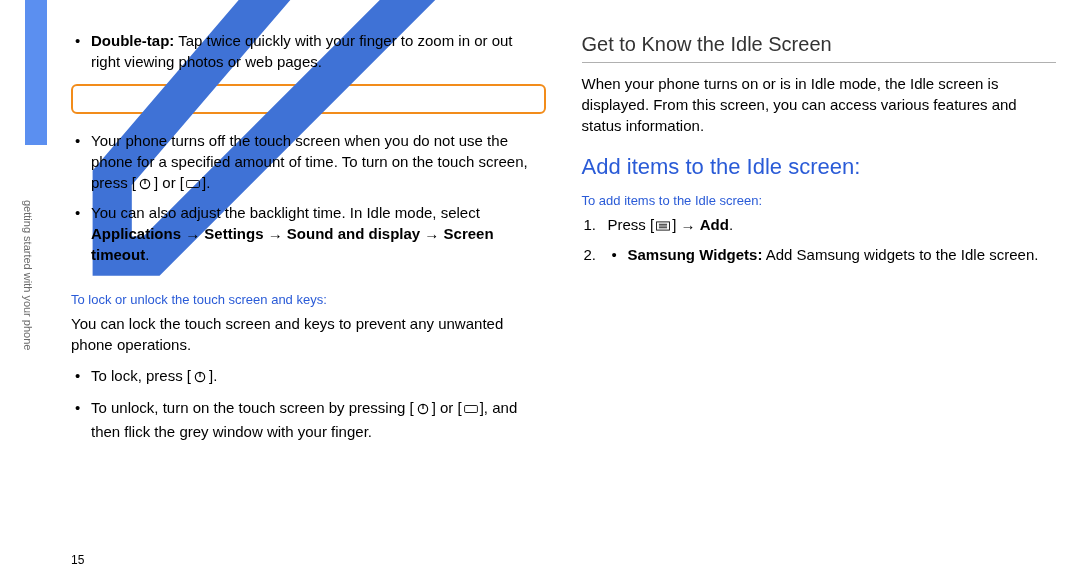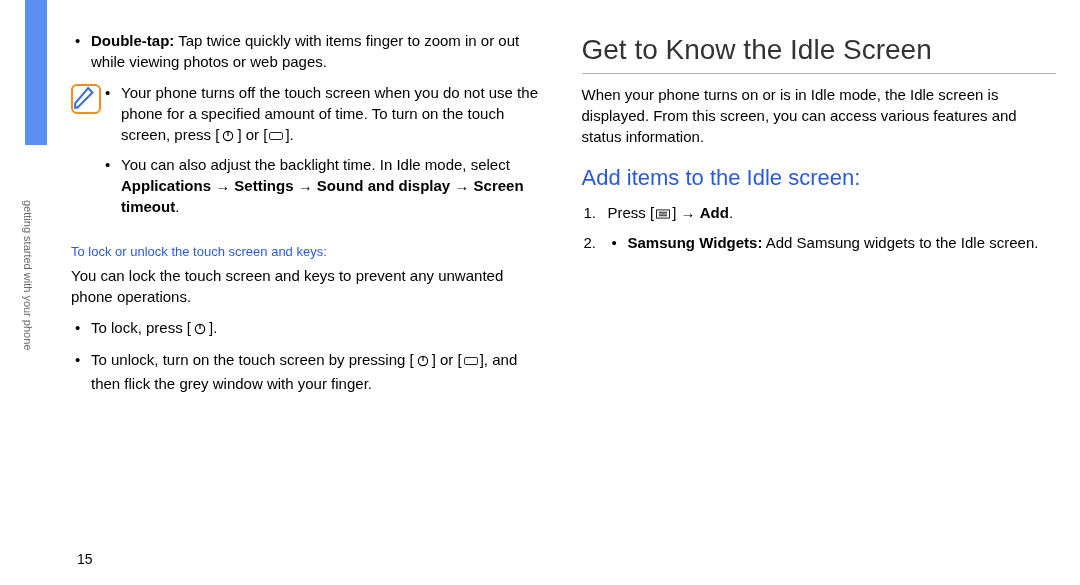--- a/index.html
+++ b/index.html
@@ -26,23 +26,23 @@
       left: 34px;
       top: 200px;
       transform: rotate(90deg);
       transform-origin: left top;
       font-size: 11px;
       color: #6a6a6a;
       white-space: nowrap;
     }
     .page-num {
       position: absolute;
-      left: 77px;
+      left: 71px;
       bottom: 18px;
-      font-size: 14px;
+      font-size: 12px;
       color: #000;
     }
     .content {
       position: absolute;
       left: 71px;
       top: 30px;
       right: 24px;
       bottom: 50px;
       column-count: 2;
       column-gap: 36px;
@@ -55,44 +55,45 @@
     ul.bullet > li { padding-left: 20px; position: relative; margin-bottom: 8px; }
     ul.bullet > li::before { content: "•"; position: absolute; left: 4px; top: 0; }
     ol.numbered { list-style: none; padding-left: 0; counter-reset: step; }
     ol.numbered > li { padding-left: 26px; position: relative; margin-bottom: 6px; counter-increment: step; }
     ol.numbered > li::before { content: counter(step) "."; position: absolute; left: 2px; top: 0; }
     ul.sub-bullet { list-style: none; padding-left: 0; margin-top: 6px; }
     ul.sub-bullet > li { padding-left: 20px; position: relative; margin-bottom: 6px; }
     ul.sub-bullet > li::before { content: "•"; position: absolute; left: 4px; top: 0; }
     .note-box {
       display: flex;
-      gap: 0;
+      gap: 16px;
       margin: 10px 0 21px 0;
       break-inside: avoid;
+      flex-direction: column;
     }
     .note-icon {
       flex: 0 0 30px;
       height: 30px;
       border: 2px solid #f28c1a;
       border-radius: 6px;
       color: #3f72d6;
       display: flex;
       align-items: center;
       justify-content: center;
       font-size: 22px;
       margin-top: 2px;
     }
     .note-content ul.bullet > li { margin-bottom: 6px; }
     .blue-sub {
       color: #2a5bd7;
       margin: 10px 0 6px 0;
       font-size: 13px;
     }
     .section-title {
-      font-size: 28px;
+      font-size: 20px;
       font-weight: 300;
       color: #333;
       border-bottom: 1px solid #b0b0b0;
       padding-bottom: 4px;
       margin-bottom: 10px;
     }
     .section-sub {
       font-size: 22px;
       color: #2a5bd7;
       margin: 16px 0 8px 0;
@@ -115,21 +116,21 @@
 
 <div class="blue-tab"></div>
 <div class="side-label">getting started with your phone</div>
 <div class="page-num">15</div>
 
 <div class="content">
 
   <div class="block">
     <ul class="bullet">
       <li>
-        <span class="bold">Double-tap:</span><span> Tap twice quickly with items finger to zoom in or out while viewing photos or web pages.</span>
+        <span class="bold">Double-tap:</span><span> Tap twice quickly with your finger to zoom in or out right viewing photos or web pages.</span>
       </li>
     </ul>
   </div>
 
   <div class="note-box block">
     <div class="note-icon">
       <svg viewBox="0 0 24 24">
           <path d="M4 20 L18 6 L14 2 L2 16 L2 20 Z" fill="none" stroke="#3f72d6" stroke-width="2"></path>
         </svg>
     </div>
@@ -171,20 +172,21 @@
     </ul>
   </div>
 
   <div class="block" style="break-before: column;">
     <h2 class="section-title">Get to Know the Idle Screen</h2>
     <p class="para">When your phone turns on or is in Idle mode, the Idle screen is displayed. From this screen, you can access various features and status information.</p>
   </div>
 
   <div class="block">
     <h3 class="section-sub">Add items to the Idle screen:</h3>
+    <div class="blue-sub">To add items to the Idle screen:</div>
     <ol class="numbered">
       <li>
         <span>Press [</span><span class="inline-icon menu"><svg viewBox="0 0 24 16">
               <rect x="1" y="1" width="22" height="14" fill="none" stroke="#000" stroke-width="1.5"></rect>
               <line x1="5" y1="5" x2="19" y2="5" stroke="#000" stroke-width="1.5"></line>
               <line x1="5" y1="8" x2="19" y2="8" stroke="#000" stroke-width="1.5"></line>
               <line x1="5" y1="11" x2="19" y2="11" stroke="#000" stroke-width="1.5"></line>
             </svg></span><span>] → </span><span class="bold">Add</span><span>.</span>
       </li>
       <li>

